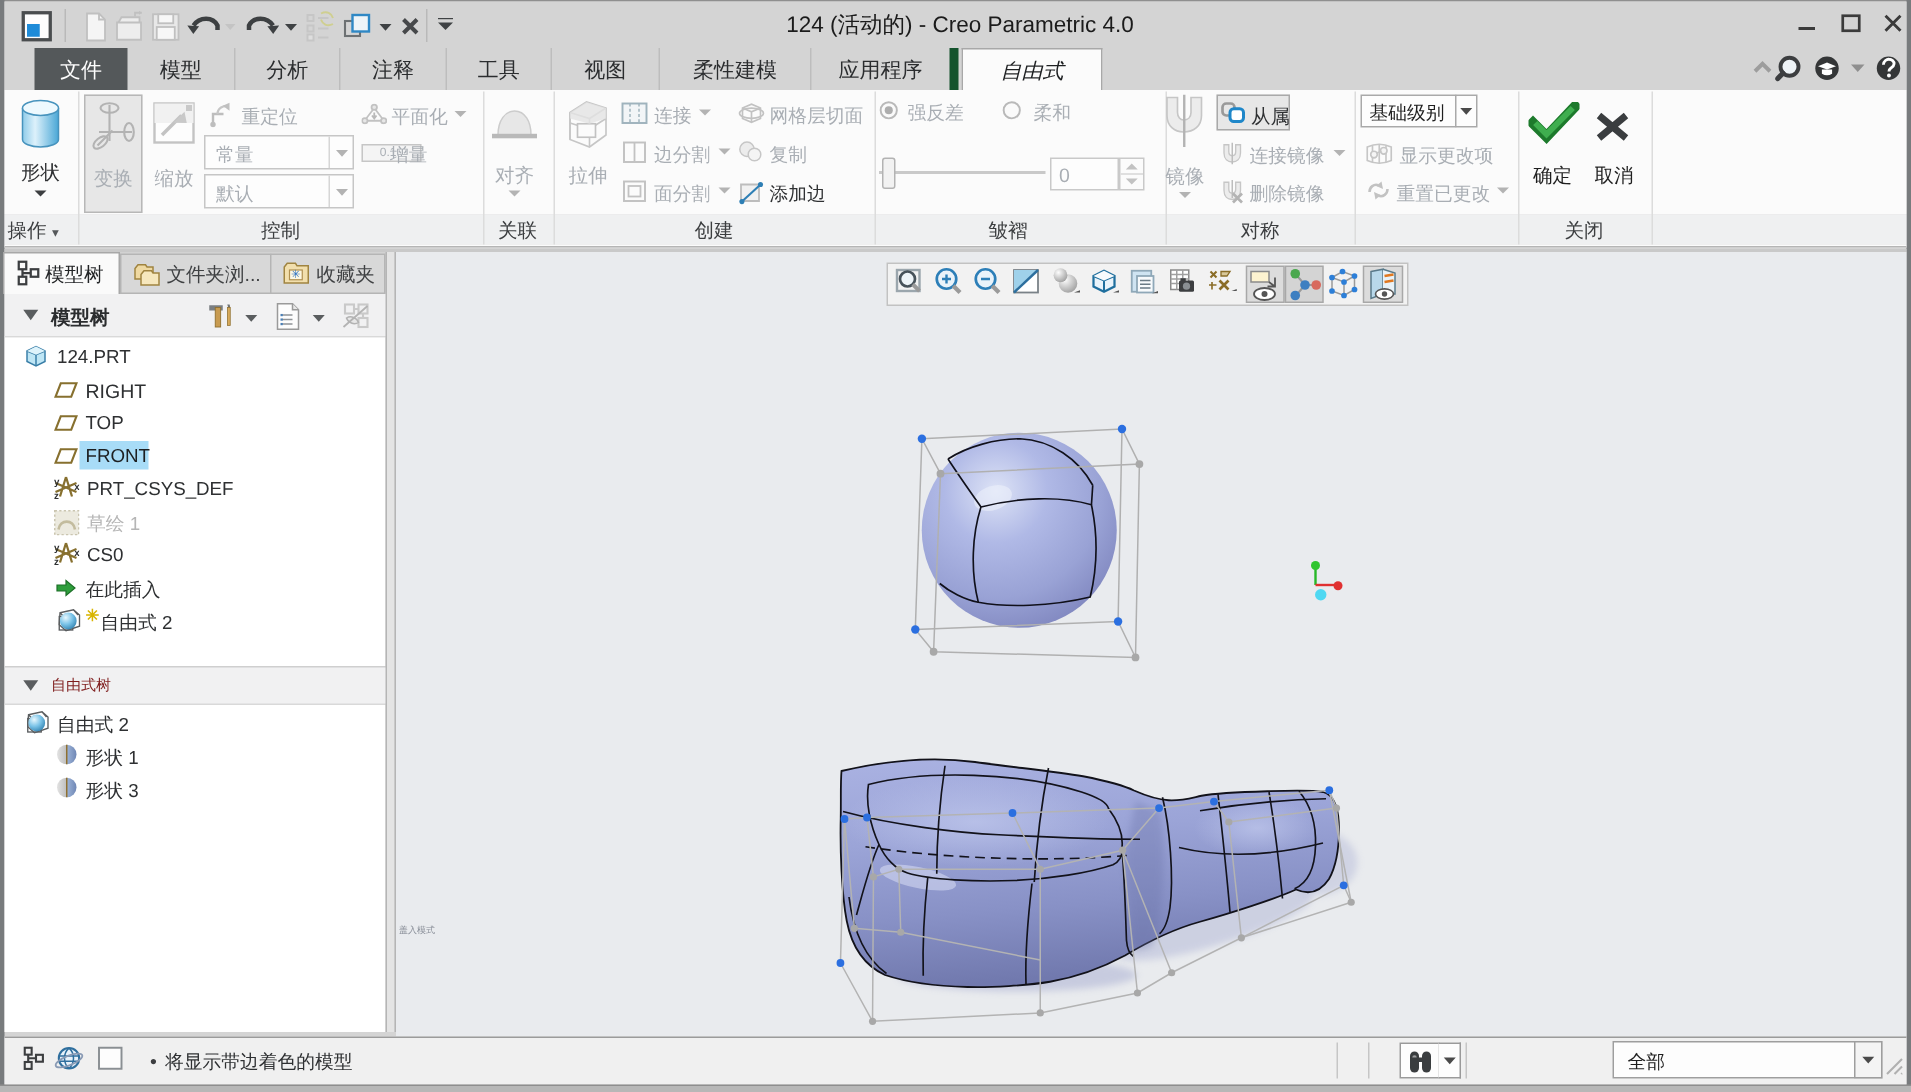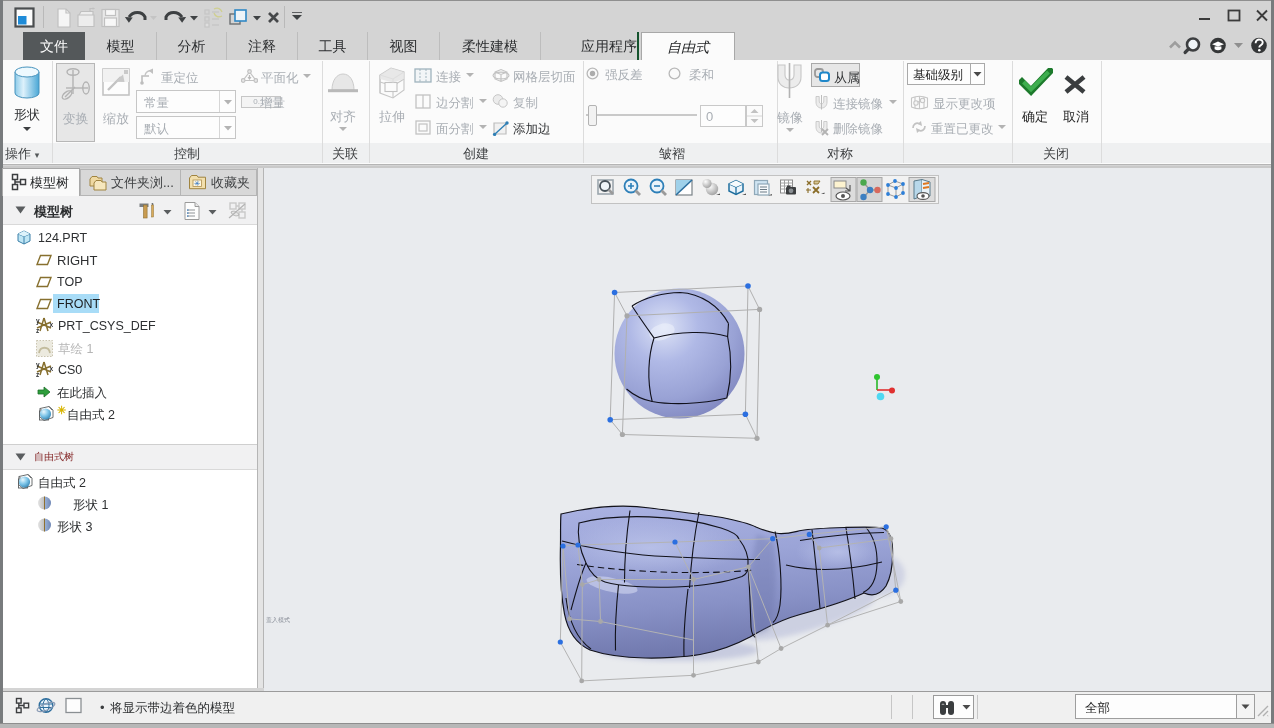--- a/index.html
+++ b/index.html
@@ -72,38 +72,39 @@
     <g stroke="#46484a" stroke-width="2.7" fill="none">
       <path d="M215,6 l9,9 M224,6 l-9,9"></path>
     </g>
   </svg>
   <div class="abs" style="left:281px;top:5px;width:1px;height:22px;background:#b9b9b9;"></div>
   <svg class="abs" style="left:287px;top:11px;" width="14" height="10" viewBox="0 0 14 10">
     <path d="M2,0 h10" stroke="#3f4244" stroke-width="1.6"></path>
       <path d="M2,3 l5,5 l5,-5 Z" fill="#3f4244"></path>
   </svg>
 
+  <div class="abs" style="left:437px;top:6px;width:400px;text-align:center;font-size:15px;color:#1b1b1b;">124 (活动的) - Creo Parametric 4.0</div>
 
   <svg class="abs" style="left:1192px;top:5px;" width="83" height="20" viewBox="0 0 83 20">
     <path d="M4,13 h11" stroke="#3b3b3b" stroke-width="2"></path>
     <rect x="33.5" y="4.5" width="11" height="10" fill="none" stroke="#3b3b3b" stroke-width="1.8"></rect>
     <path d="M62,4.5 l10,10 M72,4.5 l-10,10" stroke="#3b3b3b" stroke-width="1.9"></path>
   </svg>
 </div>
 
 <div class="abs" style="left:3px;top:32px;width:1268px;height:28px;background:#d4d4d4;"></div>
 <div class="abs" style="left:23px;top:32px;width:62px;height:28px;background:#54585a;color:#fdfdfd;font-size:14px;text-align:center;line-height:28px;">文件</div>
 <div id="tabs">
     <div class="abs" style="left:85px;top:32px;width:72px;height:28px;font-size:14px;color:#2b2d2f;text-align:center;line-height:29px;border-right:1px solid #bdbdbd;">模型</div>
     <div class="abs" style="left:157px;top:32px;width:70px;height:28px;font-size:14px;color:#2b2d2f;text-align:center;line-height:29px;border-right:1px solid #bdbdbd;">分析</div>
     <div class="abs" style="left:227px;top:32px;width:71px;height:28px;font-size:14px;color:#2b2d2f;text-align:center;line-height:29px;border-right:1px solid #bdbdbd;">注释</div>
     <div class="abs" style="left:298px;top:32px;width:70px;height:28px;font-size:14px;color:#2b2d2f;text-align:center;line-height:29px;border-right:1px solid #bdbdbd;">工具</div>
     <div class="abs" style="left:368px;top:32px;width:72px;height:28px;font-size:14px;color:#2b2d2f;text-align:center;line-height:29px;border-right:1px solid #bdbdbd;">视图</div>
     <div class="abs" style="left:440px;top:32px;width:101px;height:28px;font-size:14px;color:#2b2d2f;text-align:center;line-height:29px;border-right:1px solid #bdbdbd;">柔性建模</div>
-    <div class="abs" style="left:541px;top:32px;width:98px;height:28px;font-size:14px;color:#2b2d2f;text-align:right;line-height:29px;border-right:2px solid #14532d;">应用程序</div>
+    <div class="abs" style="left:541px;top:32px;width:98px;height:28px;font-size:14px;color:#2b2d2f;text-align:center;line-height:29px;border-right:6px solid #14532d;">应用程序</div>
   </div>
 
 <div class="abs" style="left:641px;top:32px;width:94px;height:28px;background:#fbfbfb;border:1px solid #a8a8a8;border-bottom:none;font-size:14px;font-style:italic;color:#1e2022;text-align:center;line-height:28px;">自由式</div>
 
 <svg class="abs" style="left:1162px;top:36px;" width="108" height="20" viewBox="0 0 108 20">
   <path d="M8,11.5 l5,-5 l5,5" fill="none" stroke="#9d9d9d" stroke-width="2.6"></path>
   <g>
     <circle cx="31" cy="8.5" r="6" fill="#eef3f7" stroke="#3c3e40" stroke-width="2.6"></circle>
     <path d="M26.6,12.8 l-3.4,3.6" stroke="#3c3e40" stroke-width="3.4" stroke-linecap="round"></path>
   </g>
@@ -531,21 +532,21 @@
       <linearGradient id="hsp" x1="0" y1="0" x2="1" y2="0">
     <stop offset="0" stop-color="#e3e3e3"></stop>
         <stop offset="0.5" stop-color="#bdbdbd"></stop>
         <stop offset="0.5" stop-color="#9db4d8"></stop>
         <stop offset="1" stop-color="#6f87b5"></stop>
   </linearGradient>
     </defs>
   <circle cx="7.5" cy="8" r="6.5" fill="url(#hsp)"></circle>
   <path d="M7.5,1.5 V14.5" stroke="#8f7030" stroke-width="1"></path>
 </svg>
-<div class="abs" style="left:73px;top:497px;font-size:12.5px;color:#2e3032;">形状 1</div>
+<div class="abs" style="left:57px;top:497px;font-size:12.5px;color:#2e3032;">形状 1</div>
 <svg class="abs" style="left:37px;top:517px;" width="15" height="16" viewBox="0 0 15 16">
   <circle cx="7.5" cy="8" r="6.5" fill="url(#hsp)"></circle>
   <path d="M7.5,1.5 V14.5" stroke="#8f7030" stroke-width="1"></path>
 </svg>
 <div class="abs" style="left:57px;top:519px;font-size:12.5px;color:#2e3032;">形状 3</div>
 
 <div class="abs" style="left:257px;top:168px;width:1px;height:520px;background:#b5b5b5;"></div>
 <div class="abs" style="left:258px;top:168px;width:5px;height:520px;background:#e4e4e4;"></div>
 <div class="abs" style="left:263px;top:168px;width:1px;height:520px;background:#b5b5b5;"></div>
 

